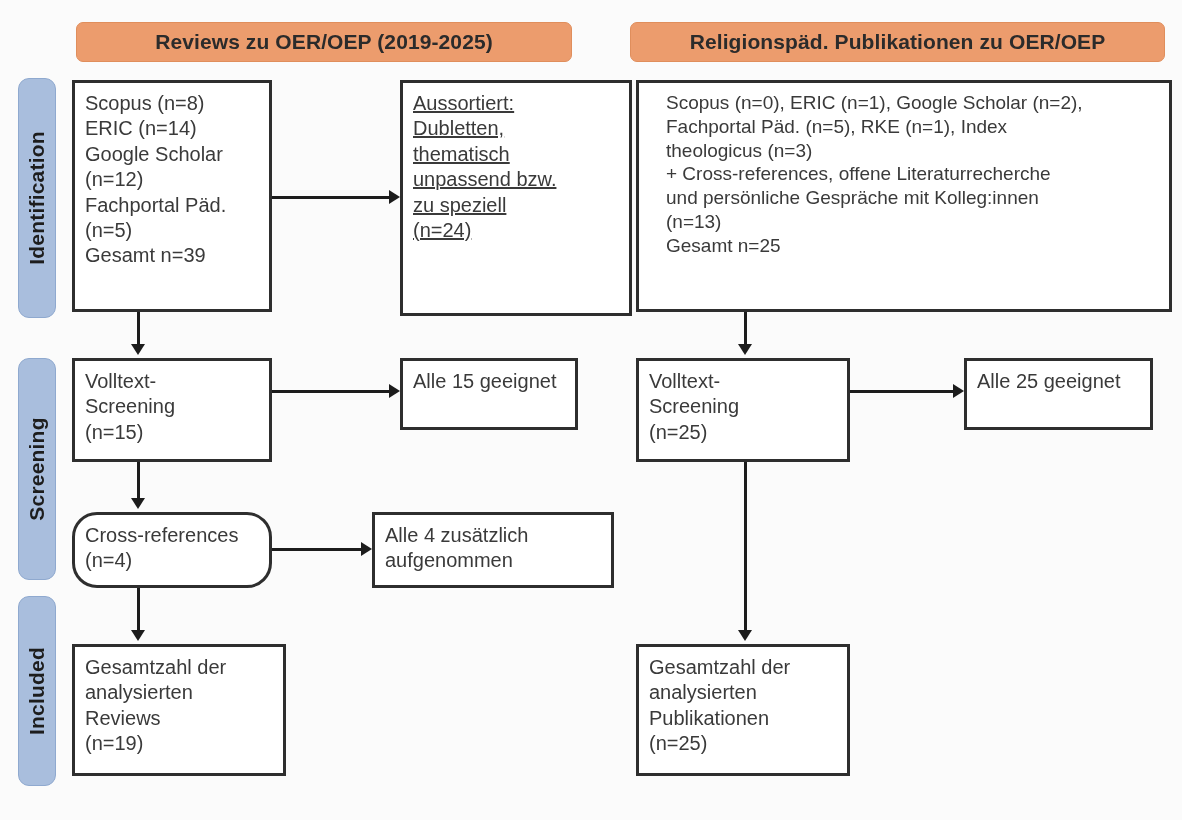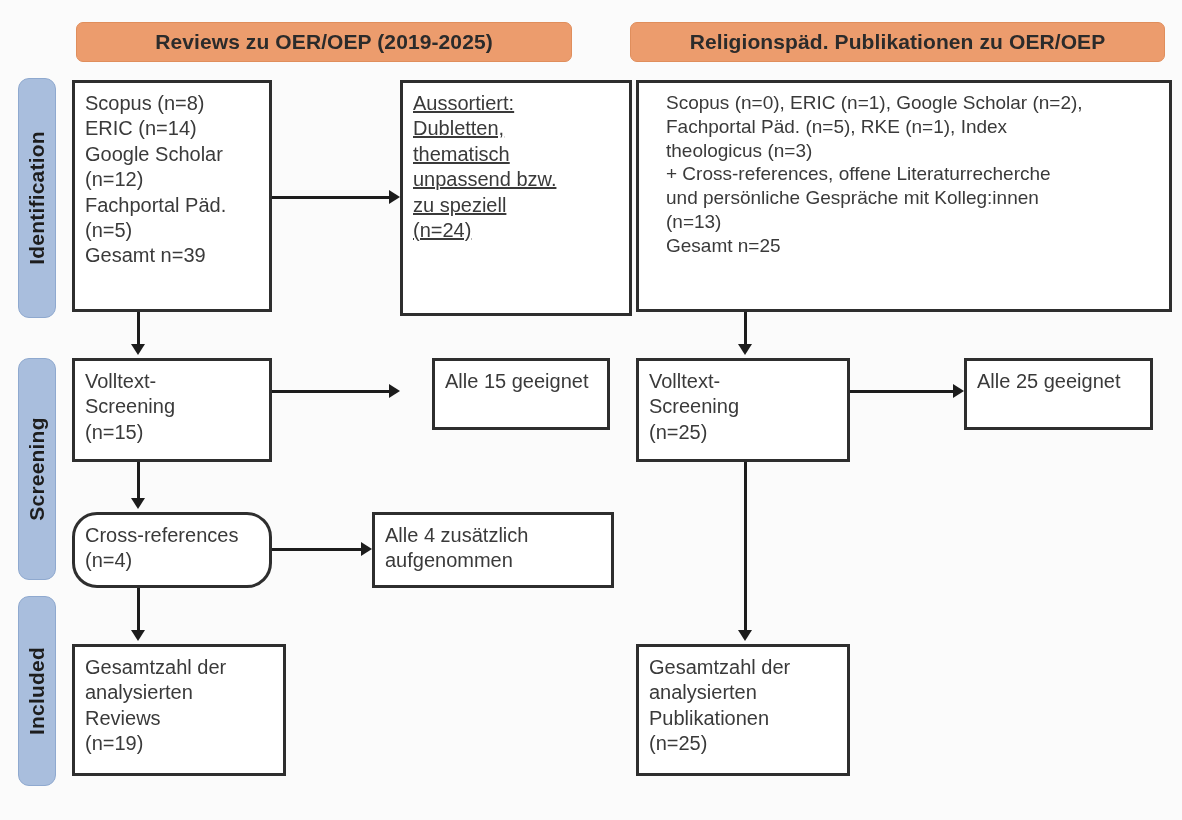--- a/index.html
+++ b/index.html
@@ -139,21 +139,21 @@
   <div class="hline" style="left:272px; top:196px; width:118px;"></div>
   <div class="arrow-right" style="left:389px; top:190px;"></div>
 
   <div class="vline" style="left:137px; top:312px; width:3px; height:34px;"></div>
   <div class="arrow-down" style="left:131px; top:344px;"></div>
 
   <div class="fbox" style="left:72px; top:358px; width:200px; height:104px;">Volltext-
 Screening
 (n=15)</div>
 
-  <div class="fbox" style="left:400px; top:358px; width:178px; height:72px;margin-left:32px;">Alle 15 geeignet</div>
+  <div class="fbox" style="left:400px; top:358px; width:178px; height:72px;">Alle 15 geeignet</div>
 
   <div class="hline" style="left:272px; top:390px; width:118px;"></div>
   <div class="arrow-right" style="left:389px; top:384px;"></div>
 
   <div class="vline" style="left:137px; top:462px; width:3px; height:38px;"></div>
   <div class="arrow-down" style="left:131px; top:498px;"></div>
 
   <div class="fbox" style="left:72px; top:512px; width:200px; height:76px;border-radius:25px;">Cross-references
 (n=4)</div>
 

